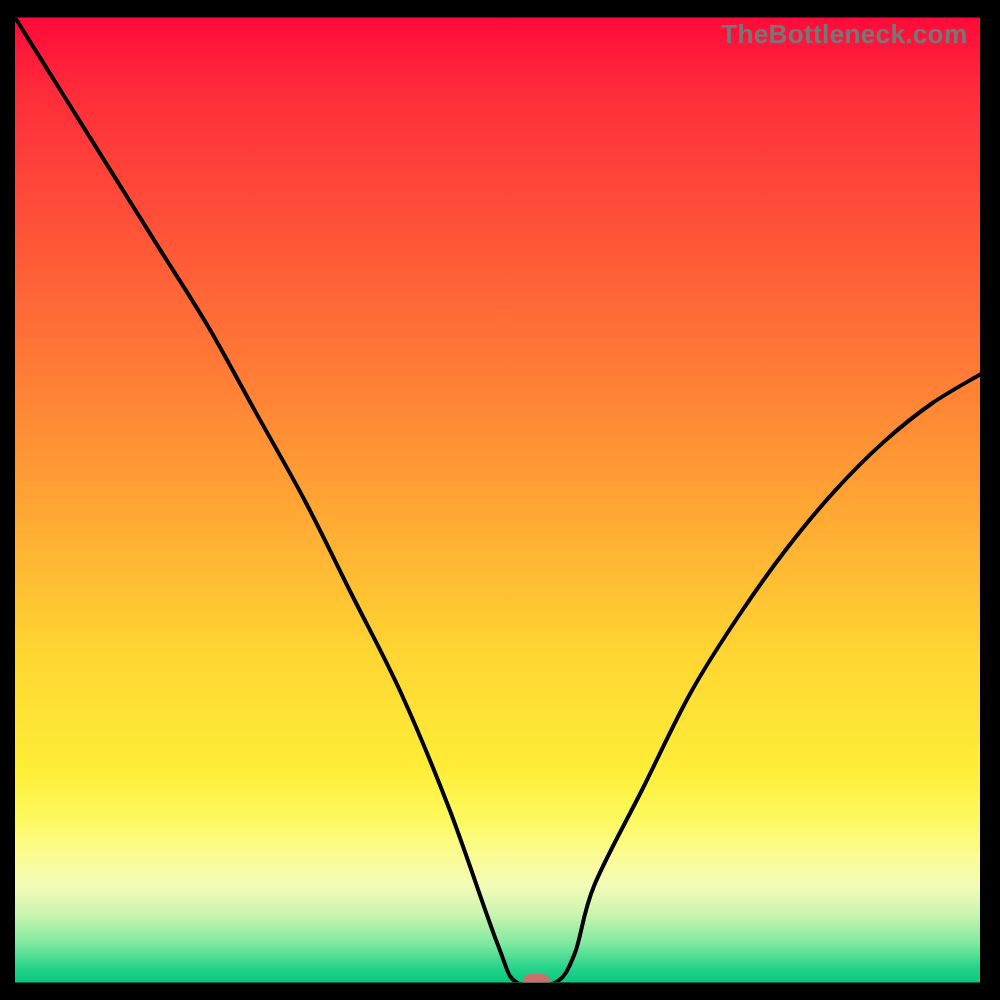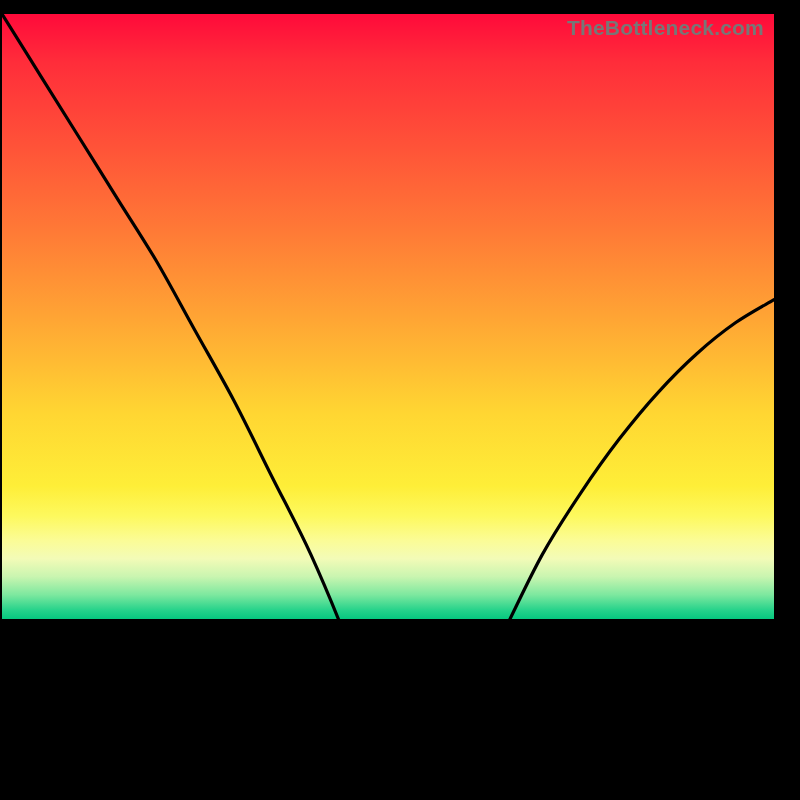--- a/index.html
+++ b/index.html
@@ -12,24 +12,24 @@
     font-family: Arial, Helvetica, sans-serif;
   }
   .frame {
     position: relative;
     width: 800px;
     height: 800px;
     background: #000;
   }
   .plot {
     position: absolute;
-    left: 2px;
+    left: 12px;
     top: 14px;
     width: 772px;
-    height: 605px;
+    height: 772px;
     background: linear-gradient(to bottom,
       #ff0a3a 0%,
       #ff2d3a 8%,
       #ff5338 22%,
       #ff7a36 36%,
       #ffa434 50%,
       #ffd632 66%,
       #feee38 78%,
       #fdf95e 83%,
       #fbfc96 87%,

